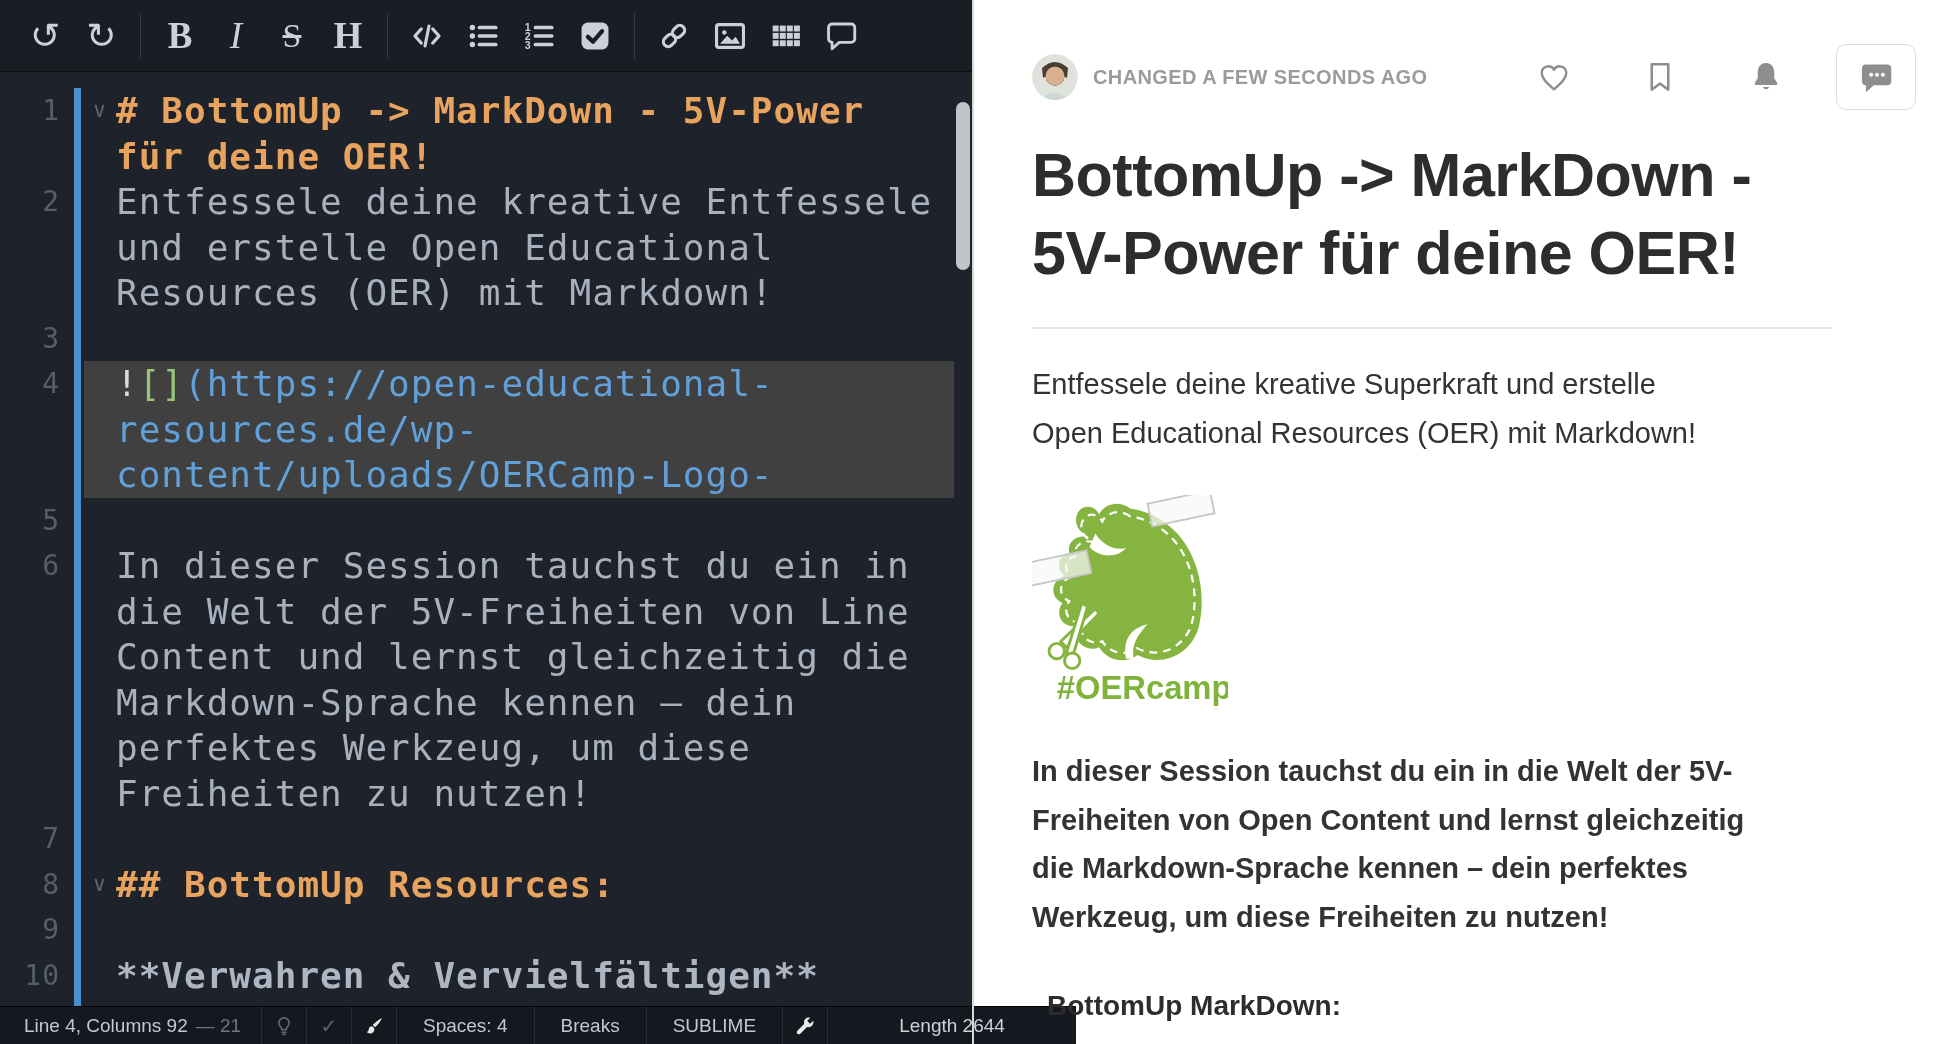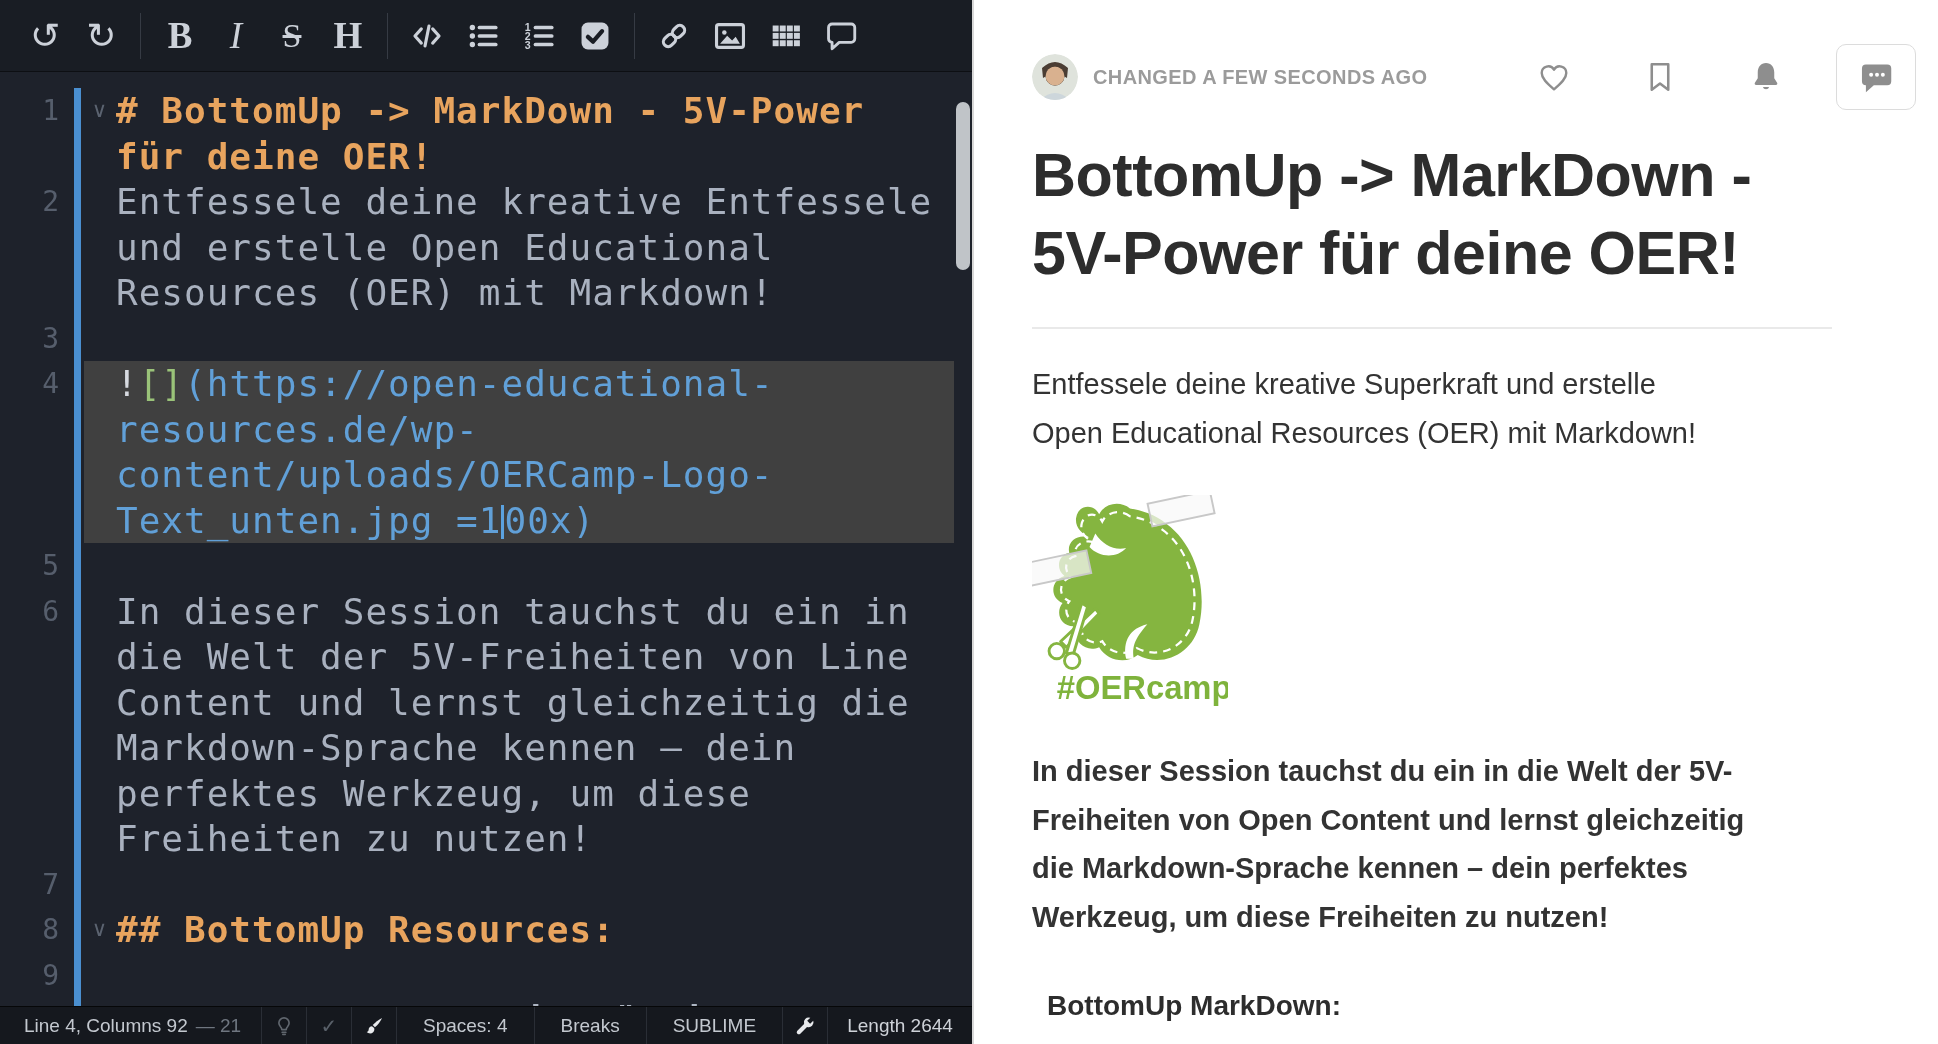--- a/index.html
+++ b/index.html
@@ -40,21 +40,21 @@
   .seg-t{color:#a9b1bf;}
   .seg-b{color:#aeb6c3;font-weight:bold;}
   .seg-bang{color:#d7dae0;}
   .seg-br{color:#9ac379;}
   .seg-u{color:#61a0d8;}
   .cursor{display:inline-block;width:3px;height:34px;background:#5ba2e0;vertical-align:-6px;}
   #scroll-thumb{position:absolute;left:956px;top:102px;width:14px;height:168px;border-radius:8px;
         background:#ced2d6;opacity:.92;}
 
   #statusbar{
-    position:absolute;left:0;top:1006px;width:972px;height:38px;background:#15181e;
+    position:absolute;left:0;top:1006px;width:1076px;height:38px;background:#15181e;
     border-top:1px solid #060708;display:flex;align-items:stretch;
     font-size:19px;color:#c3c8cf;
   }
   .sb-cell{display:flex;align-items:center;justify-content:center;border-right:1px solid #2a2e36;box-sizing:border-box;}
   .sb-pos{width:262px;justify-content:flex-start;padding-left:24px;}
   .sb-dim{color:#6f7680;margin-left:8px;}
   .sb-ic{width:45px;color:#60666e;cursor:pointer;}
   .sb-ic.bright{color:#e8eaed;}
   .sb-txt{padding:0 26px;cursor:pointer;}
   .sb-last{flex:1;border-right:none;color:#ced2d8;}
@@ -196,21 +196,20 @@
     <div id="rows">
         <div class="row"><span class="ln">1</span><span class="barspace"></span><span class="rowbody"><span class="chev">∨</span><span class="code"><span class="seg-h"># BottomUp -&gt; MarkDown - 5V-Power</span></span></span></div>
         <div class="row"><span class="ln"></span><span class="barspace"></span><span class="rowbody"><span class="chev"></span><span class="code"><span class="seg-h">für deine OER!</span></span></span></div>
         <div class="row"><span class="ln">2</span><span class="barspace"></span><span class="rowbody"><span class="chev"></span><span class="code"><span class="seg-t">Entfessele deine kreative Entfessele</span></span></span></div>
         <div class="row"><span class="ln"></span><span class="barspace"></span><span class="rowbody"><span class="chev"></span><span class="code"><span class="seg-t">und erstelle Open Educational</span></span></span></div>
         <div class="row"><span class="ln"></span><span class="barspace"></span><span class="rowbody"><span class="chev"></span><span class="code"><span class="seg-t">Resources (OER) mit Markdown!</span></span></span></div>
         <div class="row"><span class="ln">3</span><span class="barspace"></span><span class="rowbody"><span class="chev"></span><span class="code"></span></span></div>
         <div class="row active"><span class="ln">4</span><span class="barspace"></span><span class="rowbody"><span class="chev"></span><span class="code"><span class="seg-bang">!</span><span class="seg-br">[]</span><span class="seg-u">(https://open-educational-</span></span></span></div>
         <div class="row active"><span class="ln"></span><span class="barspace"></span><span class="rowbody"><span class="chev"></span><span class="code"><span class="seg-u">resources.de/wp-</span></span></span></div>
         <div class="row active"><span class="ln"></span><span class="barspace"></span><span class="rowbody"><span class="chev"></span><span class="code"><span class="seg-u">content/uploads/OERCamp-Logo-</span></span></span></div>
-        <div class="row active"><span class="ln"></span><span class="barspace"></span><span class="rowbody"><span class="chev"></span><span class="code"><span class="seg-u">Text_unten.jpg =1</span><span class="cursor"></span><span class="seg-u">00x)</span></span></span></div>
         <div class="row"><span class="ln">5</span><span class="barspace"></span><span class="rowbody"><span class="chev"></span><span class="code"></span></span></div>
         <div class="row"><span class="ln">6</span><span class="barspace"></span><span class="rowbody"><span class="chev"></span><span class="code"><span class="seg-t">In dieser Session tauchst du ein in</span></span></span></div>
         <div class="row"><span class="ln"></span><span class="barspace"></span><span class="rowbody"><span class="chev"></span><span class="code"><span class="seg-t">die Welt der 5V-Freiheiten von Line</span></span></span></div>
         <div class="row"><span class="ln"></span><span class="barspace"></span><span class="rowbody"><span class="chev"></span><span class="code"><span class="seg-t">Content und lernst gleichzeitig die</span></span></span></div>
         <div class="row"><span class="ln"></span><span class="barspace"></span><span class="rowbody"><span class="chev"></span><span class="code"><span class="seg-t">Markdown-Sprache kennen – dein</span></span></span></div>
         <div class="row"><span class="ln"></span><span class="barspace"></span><span class="rowbody"><span class="chev"></span><span class="code"><span class="seg-t">perfektes Werkzeug, um diese</span></span></span></div>
         <div class="row"><span class="ln"></span><span class="barspace"></span><span class="rowbody"><span class="chev"></span><span class="code"><span class="seg-t">Freiheiten zu nutzen!</span></span></span></div>
         <div class="row"><span class="ln">7</span><span class="barspace"></span><span class="rowbody"><span class="chev"></span><span class="code"></span></span></div>
         <div class="row"><span class="ln">8</span><span class="barspace"></span><span class="rowbody"><span class="chev">∨</span><span class="code"><span class="seg-h">## BottomUp Resources:</span></span></span></div>
         <div class="row"><span class="ln">9</span><span class="barspace"></span><span class="rowbody"><span class="chev"></span><span class="code"></span></span></div>

